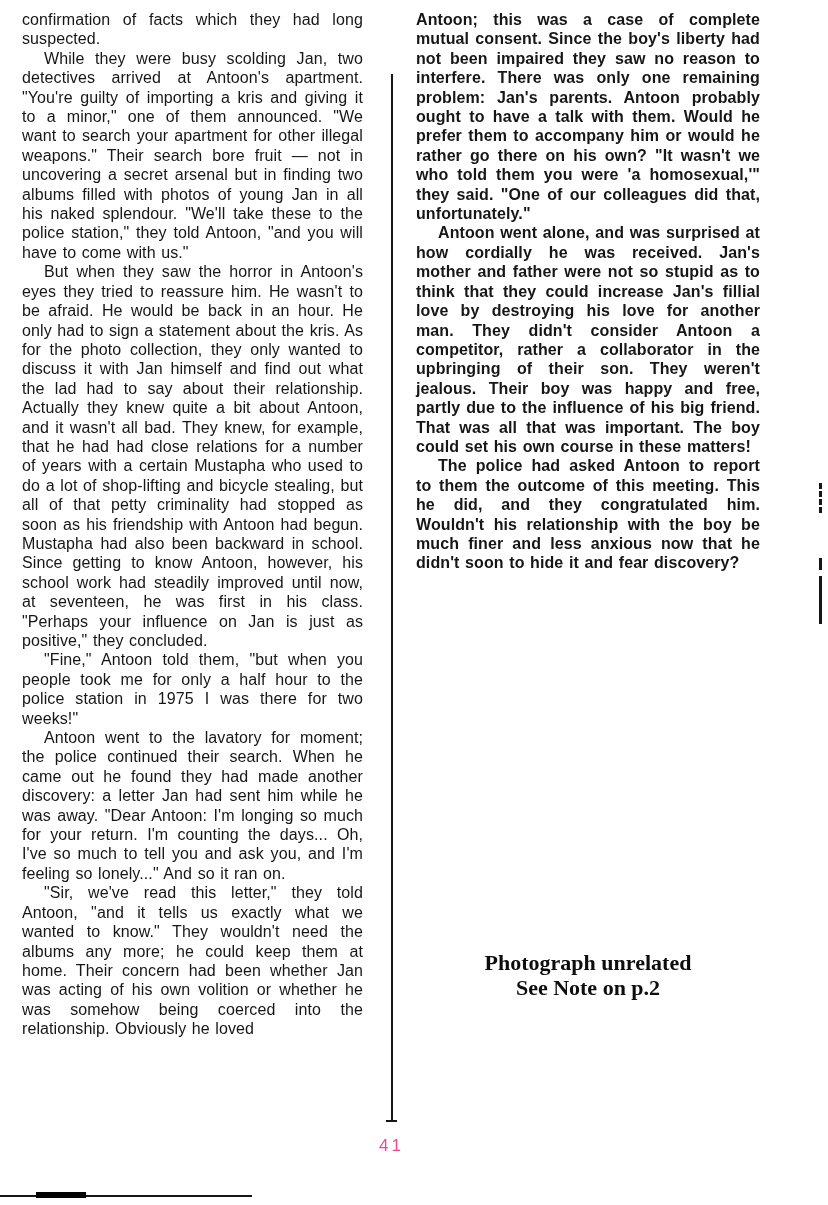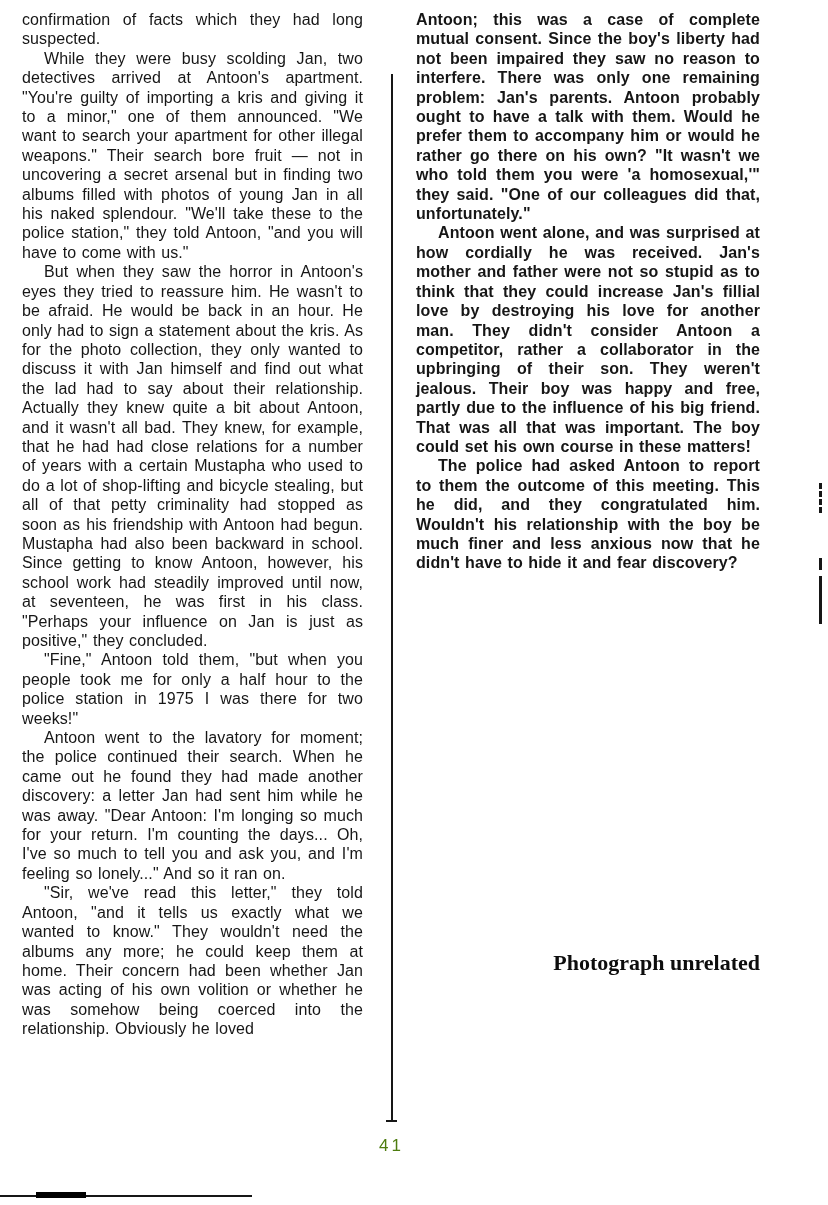--- a/index.html
+++ b/index.html
@@ -35,34 +35,34 @@
   .divider-tick {
     position: absolute;
     left: 386px; top: 1120px;
     width: 11px; height: 2px;
     background: #161616;
   }
 
   .notice {
     position: absolute;
     left: 416px; top: 950px; width: 344px;
-    text-align: right;
+    text-align: center;
     font-family: "Liberation Serif", serif;
     font-weight: bold;
     font-size: 22px;
     line-height: 25px;
     color: #0d0d0d;
   }
 
   .page-number {
     position: absolute;
     left: 379px; top: 1136px;
     font-size: 17px;
     letter-spacing: 3px;
-    color: #4d7c0f;
+    color: #ec4899;
   }
 
   .bottom-rule {
     position: absolute;
     left: 0; top: 1195px;
     width: 252px; height: 2px;
     background: #161616;
   }
   .bottom-rule-thick {
     position: absolute;
@@ -103,25 +103,26 @@
     <p>Antoon went to the lavatory for moment; the police continued their search. When he came out he found they had made another discovery: a letter Jan had sent him while he was away. "Dear Antoon: I'm longing so much for your return. I'm counting the days... Oh, I've so much to tell you and ask you, and I'm feeling so lonely..." And so it ran on.</p>
     <p>"Sir, we've read this letter," they told Antoon, "and it tells us exactly what we wanted to know." They wouldn't need the albums any more; he could keep them at home. Their concern had been whether Jan was acting of his own volition or whether he was somehow being coerced into the relationship. Obviously he loved</p>
   </div>
 
   <div class="divider"></div>
   <div class="divider-tick"></div>
 
   <div class="col col-right">
     <p class="noindent">Antoon; this was a case of complete mutual consent. Since the boy's liberty had not been impaired they saw no reason to interfere. There was only one remaining problem: Jan's parents. Antoon probably ought to have a talk with them. Would he prefer them to accompany him or would he rather go there on his own? "It wasn't we who told them you were 'a homosexual,'" they said. "One of our colleagues did that, unfortunately."</p>
     <p>Antoon went alone, and was surprised at how cordially he was received. Jan's mother and father were not so stupid as to think that they could increase Jan's fillial love by destroying his love for another man. They didn't consider Antoon a competitor, rather a collaborator in the upbringing of their son. They weren't jealous. Their boy was happy and free, partly due to the influence of his big friend. That was all that was important. The boy could set his own course in these matters!</p>
-    <p>The police had asked Antoon to report to them the outcome of this meeting. This he did, and they congratulated him. Wouldn't his relationship with the boy be much finer and less anxious now that he didn't have to hide it and fear discovery?</p>
+    <p>The police had asked Antoon to report to them the outcome of this meeting. This he did, and they congratulated him. Wouldn't his relationship with the boy be much finer and less anxious now that he didn't soon to hide it and fear discovery?</p>
   </div>
 
   <div class="notice">
     <div>Photograph unrelated</div>
+    <div>See Note on p.2</div>
   </div>
 
   <div class="page-number">41</div>
 
   <div class="bottom-rule"></div>
   <div class="bottom-rule-thick"></div>
 
   <div class="edge-mark-dashed"></div>
   <div class="edge-mark-mixed-dash"></div>
   <div class="edge-mark-solid"></div>

